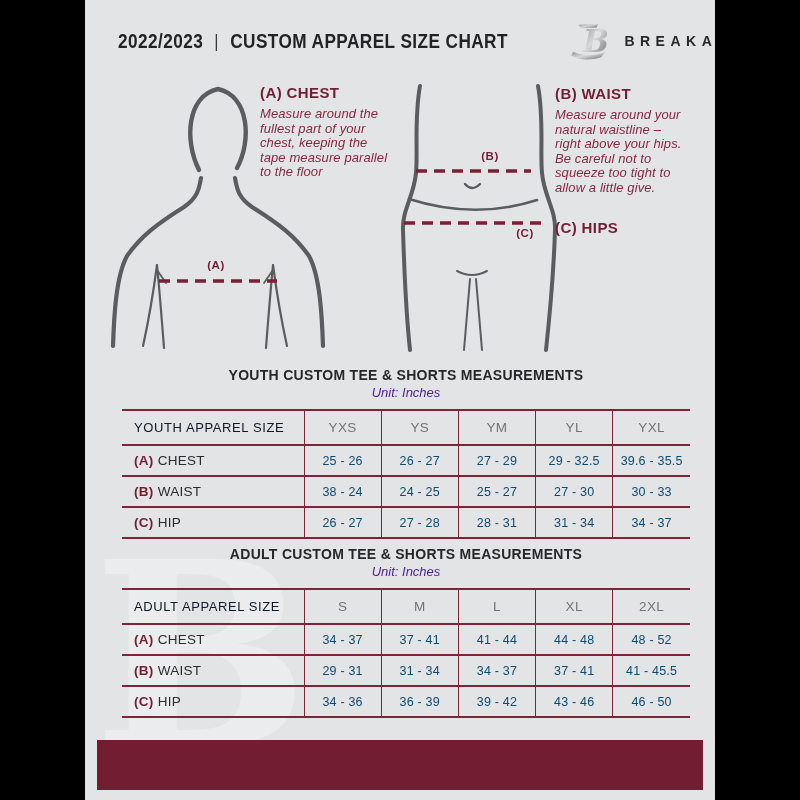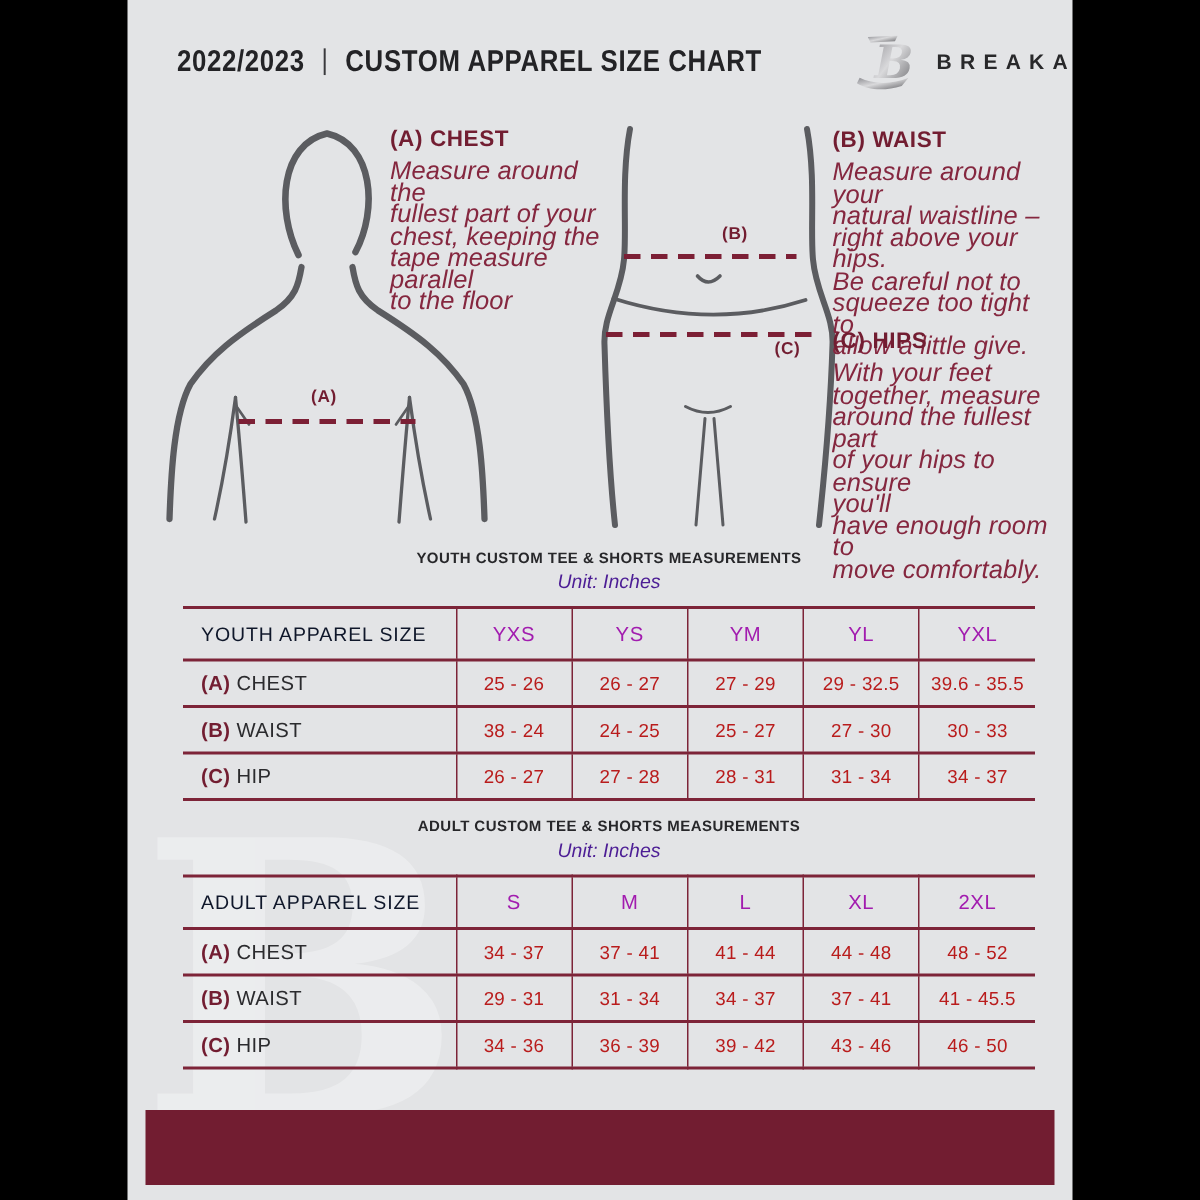--- a/index.html
+++ b/index.html
@@ -40,69 +40,69 @@
     font-weight:700; font-size:14px; letter-spacing:5.5px; color:#28282a;
     white-space:nowrap;
   }
   
   .guide-block{position:absolute;}
   .guide-heading{
     font-weight:700; font-size:15px; letter-spacing:.4px; color:var(--maroon);
     white-space:nowrap;
   }
   .guide-body{
-    margin-top:6px; font-style:italic; font-size:17px; line-height:14.5px;
+    margin-top:6px; font-style:italic; font-size:13px; line-height:14.5px;
     color:var(--maroon-text); white-space:pre-line; letter-spacing:.1px;
   }
   #chest-block{left:175px; top:84px; width:140px;}
   #waist-block{left:470px; top:85px; width:145px;}
   #hips-block {left:470px; top:219px; width:150px;}
   
   .marker{
     position:absolute; transform:translateX(-50%);
     font-weight:700; font-size:11.5px; color:var(--maroon); letter-spacing:.5px;
   }
   #marker-a{left:131px; top:259px;}
   #marker-b{left:405px; top:150px;}
   #marker-c{left:440px; top:227px;}
   
   .figures{position:absolute; left:0; top:78px;}
   
   .section{position:absolute; left:37px; width:568px; text-align:center;}
   #youth-section{top:367px;}
   #adult-section{top:546px;}
   .section-title{
-    font-weight:700; font-size:10px; letter-spacing:.3px; color:#27272a;
+    font-weight:700; font-size:14px; letter-spacing:.3px; color:#27272a;
   }
   .section-unit{
     font-style:italic; font-size:13px; color:#4c1d95; margin-top:2px;
   }
   table.size-table{
     width:568px; margin-top:9px; border-collapse:collapse; table-layout:fixed;
   }
   table.size-table col.c0{width:182px;}
   table.size-table tr{border-bottom:2px solid var(--maroon-line);}
   table.size-table tr.head-row{border-top:2px solid var(--maroon-line);}
   table.size-table th, table.size-table td{
     border-left:1.5px solid var(--maroon-line); font-weight:400;
   }
   table.size-table th:first-child, table.size-table td:first-child{border-left:none;}
   tr.head-row{height:35px;}
   tr.data-row{height:31px;}
   th.size-label-cell{
     text-align:left; padding-left:12px; font-size:13px; letter-spacing:.6px;
     color:#0f172a;
   }
-  th.size-cell{font-weight:700; font-size:13.5px; color:#a21caf; letter-spacing:.4px;}
+  th.size-cell{font-weight:700; font-size:13.5px; color:#737373; letter-spacing:.4px;}
   td.row-label-cell{
     text-align:left; padding-left:12px; font-size:13.5px; color:#2b2b2e;
     letter-spacing:.3px;
   }
   td.row-label-cell .pref{font-weight:700; color:var(--maroon); margin-right:4px;}
-  td.value-cell{text-align:center; font-size:12.5px; color:#b91c1c; letter-spacing:.2px;}
+  td.value-cell{text-align:center; font-size:12.5px; color:#0c4a6e; letter-spacing:.2px;}
   
   .watermark{
     position:absolute; left:8px; top:528px;
     font-family:"DejaVu Serif", serif; font-weight:700; font-size:255px;
     line-height:1; color:#f4f5f6; opacity:.5; pointer-events:none;
   }
   .footer-bar{
     position:absolute; left:12px; top:740px; width:606px; height:50px;
     background:var(--maroon);
   }
@@ -184,27 +184,20 @@
     <div class="guide-heading">(B) WAIST</div>
     <div class="guide-body">Measure around your
 natural waistline –
 right above your hips.
 Be careful not to
 squeeze too tight to
 allow a little give.</div>
   </div>
   <div class="guide-block" id="hips-block">
     <div class="guide-heading">(C) HIPS</div>
-    <div class="guide-body">With your feet
-together, measure
-around the fullest part
-of your hips to ensure
-you'll
-have enough room to
-move comfortably.</div>
   </div>
 
   <div class="section" id="youth-section">
     <div class="section-title">YOUTH CUSTOM TEE &amp; SHORTS MEASUREMENTS</div>
     <div class="section-unit">Unit: Inches</div>
     <table class="size-table">
       <colgroup>
           <col class="c0">
           <col>
           <col>

